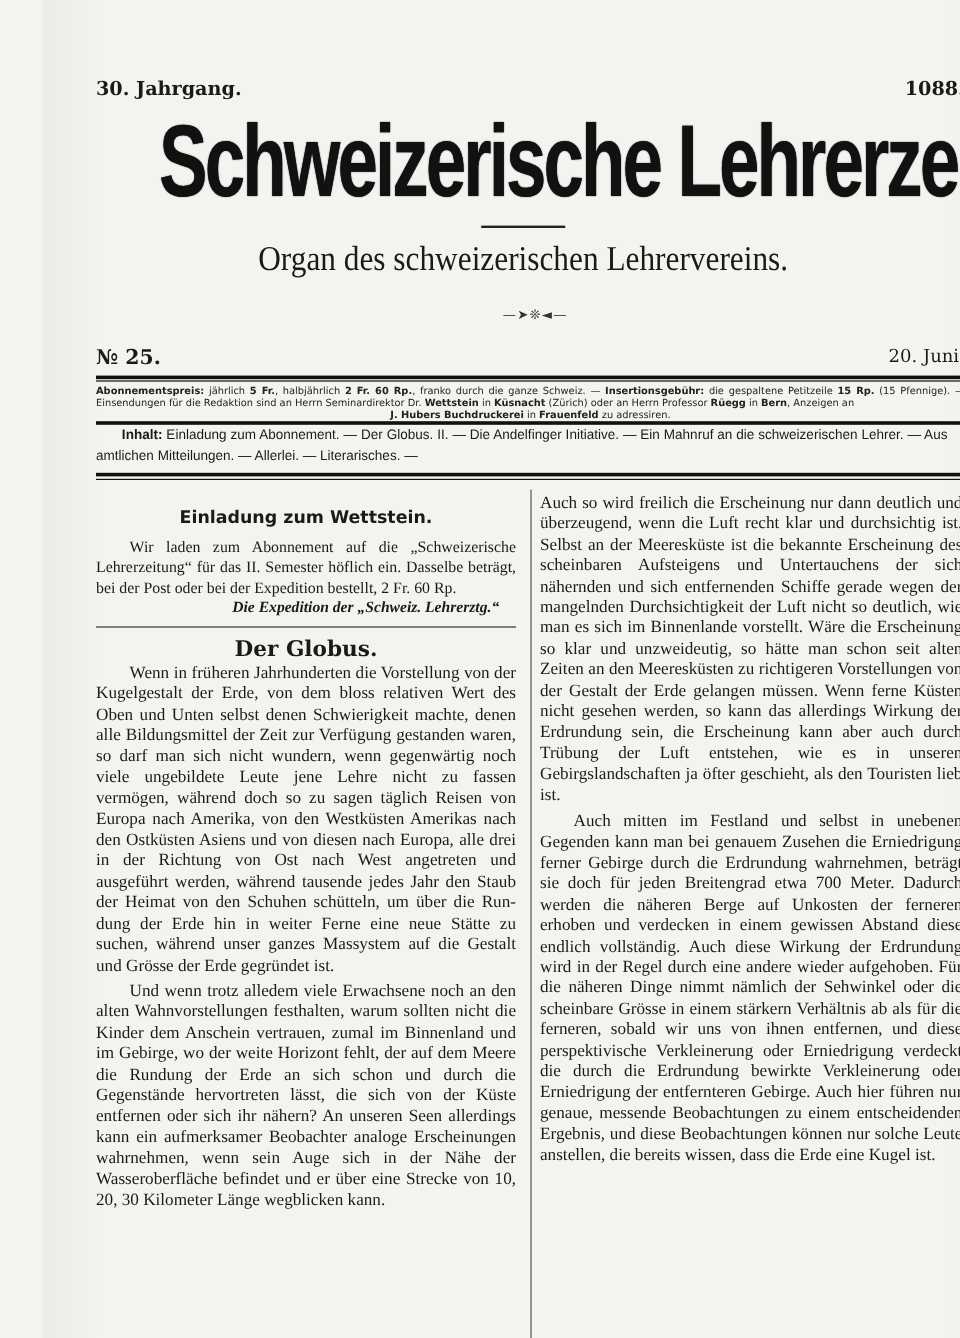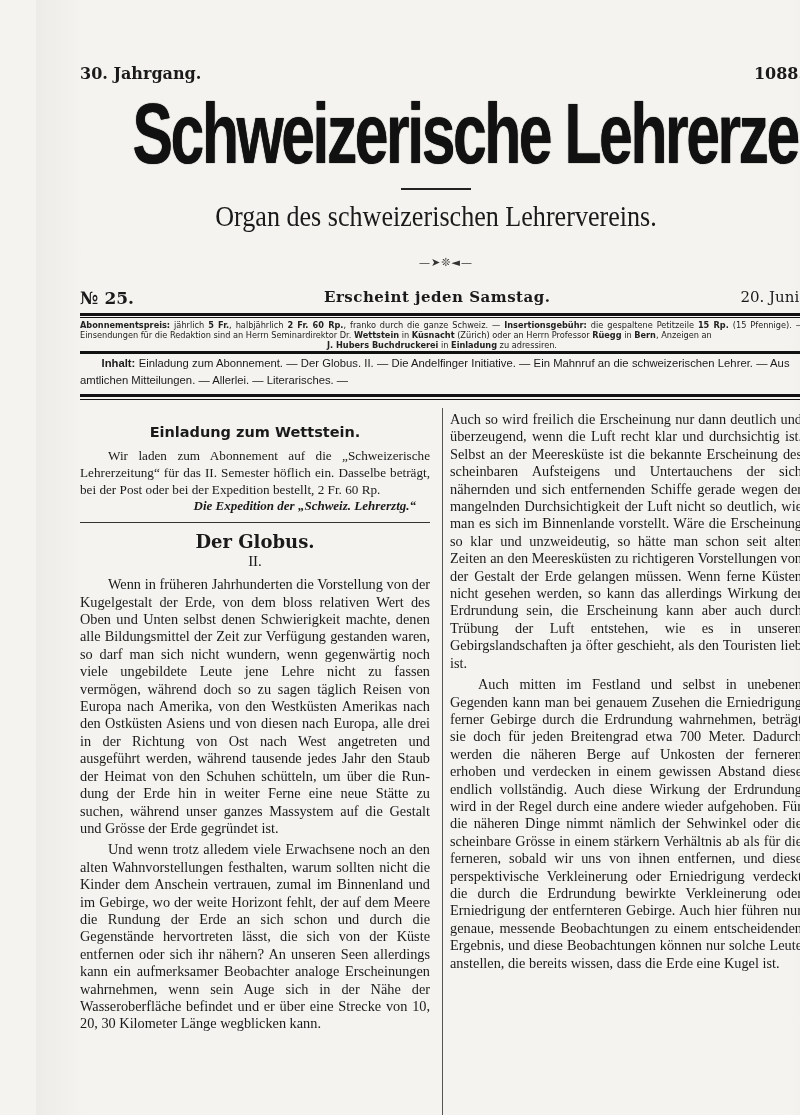--- a/index.html
+++ b/index.html
@@ -92,50 +92,48 @@
     <span>1088.</span>
   </div>
 
   <div class="masthead">Schweizerische Lehrerzeitung.</div>
   <div class="shortrule"></div>
   <div class="subtitle">Organ des schweizerischen Lehrervereins.</div>
   <div class="ornament">—➤❊◄—</div>
 
   <div class="issueline">
     <span class="num">№ 25.</span>
-    <span class="mid">Erscheint jeden Samstag.</span>
     <span>20. Juni.</span>
   </div>
 
   <div class="rule-thick" style="top:313px"></div>
   <div class="rule-thin" style="top:317px"></div>
 
   <div class="subscription">
     <b>Abonnementspreis:</b><span> jährlich </span><b>5 Fr.</b><span>, halbjährlich </span><b>2 Fr. 60 Rp.</b><span>, franko durch die ganze Schweiz. — </span><b>Insertionsgebühr:</b><span> die gespaltene Petitzeile </span><b>15 Rp.</b><span> (15 Pfennige). — Einsendungen für die Redaktion sind an Herrn Seminardirektor Dr. </span><b>Wettstein</b><span> in </span><b>Küsnacht</b><span> (Zürich) oder an Herrn Professor </span><b>Rüegg</b><span> in </span><b>Bern</b><span>, Anzeigen an</span>
-    <span class="center"><b>J. Hubers Buchdruckerei</b><span> in </span><b>Einladung</b><span> zu adressiren.</span></span>
+    <span class="center"><b>J. Hubers Buchdruckerei</b><span> in </span><b>Frauenfeld</b><span> zu adressiren.</span></span>
   </div>
 
   <div class="rule-thick" style="top:351px"></div>
 
   <div class="contents">
     <b>Inhalt:</b><span> Einladung zum Abonnement. — Der Globus. II. — Die Andelfinger Initiative. — Ein Mahnruf an die schweizerischen Lehrer. — Aus amtlichen Mitteilungen. — Allerlei. — Literarisches. —</span>
   </div>
 
   <div class="rule-thick" style="top:394px"></div>
   <div class="rule-thin" style="top:399px"></div>
 
   <div class="col col-left">
     <div class="invite-title">Einladung zum Wettstein.</div>
     <p class="indent invite-body">Wir laden zum Abonnement auf die „Schweizerische Lehrer­zeitung“ für das II. Semester höflich ein. Dasselbe beträgt, bei der Post oder bei der Expedition bestellt, 2 Fr. 60 Rp.</p>
     <div class="invite-sign">
       <span>Die Expedition der „Schweiz. Lehrerztg.“</span>
     </div>
     <div class="sec-rule"></div>
     <div class="globus-title">Der Globus.</div>
-    <div class="globus-part">II.</div>
     <p class="indent">Wenn in früheren Jahrhunderten die Vorstellung von der Kugelgestalt der Erde, von dem bloss relativen Wert des Oben und Unten selbst denen Schwierigkeit machte, denen alle Bildungsmittel der Zeit zur Verfügung gestanden waren, so darf man sich nicht wundern, wenn gegenwärtig noch viele ungebildete Leute jene Lehre nicht zu fassen vermögen, während doch so zu sagen täglich Reisen von Europa nach Amerika, von den Westküsten Amerikas nach den Ostküsten Asiens und von diesen nach Europa, alle drei in der Richtung von Ost nach West angetreten und ausgeführt werden, während tausende jedes Jahr den Staub der Heimat von den Schuhen schütteln, um über die Run­dung der Erde hin in weiter Ferne eine neue Stätte zu suchen, während unser ganzes Massystem auf die Gestalt und Grösse der Erde gegründet ist.</p>
     <p class="indent gap">Und wenn trotz alledem viele Erwachsene noch an den alten Wahnvorstellungen festhalten, warum sollten nicht die Kinder dem Anschein vertrauen, zumal im Binnen­land und im Gebirge, wo der weite Horizont fehlt, der auf dem Meere die Rundung der Erde an sich schon und durch die Gegenstände hervortreten lässt, die sich von der Küste entfernen oder sich ihr nähern? An unseren Seen allerdings kann ein aufmerksamer Beobachter ana­loge Erscheinungen wahrnehmen, wenn sein Auge sich in der Nähe der Wasseroberfläche befindet und er über eine Strecke von 10, 20, 30 Kilometer Länge wegblicken kann.</p>
   </div>
 
   <div class="col-divider"></div>
 
   <div class="col col-right">
     <p>Auch so wird freilich die Erscheinung nur dann deutlich und überzeugend, wenn die Luft recht klar und durch­sichtig ist. Selbst an der Meeresküste ist die bekannte Erscheinung des scheinbaren Aufsteigens und Untertauchens der sich nähernden und sich entfernenden Schiffe gerade wegen der mangelnden Durchsichtigkeit der Luft nicht so deutlich, wie man es sich im Binnenlande vorstellt. Wäre die Erscheinung so klar und unzweideutig, so hätte man schon seit alten Zeiten an den Meeresküsten zu rich­tigeren Vorstellungen von der Gestalt der Erde gelangen müssen. Wenn ferne Küsten nicht gesehen werden, so kann das allerdings Wirkung der Erdrundung sein, die Erscheinung kann aber auch durch Trübung der Luft entstehen, wie es in unseren Gebirgslandschaften ja öfter geschieht, als den Touristen lieb ist.</p>
     <p class="indent gap">Auch mitten im Festland und selbst in unebenen Gegenden kann man bei genauem Zusehen die Erniedri­gung ferner Gebirge durch die Erdrundung wahrnehmen, beträgt sie doch für jeden Breitengrad etwa 700 Meter. Dadurch werden die näheren Berge auf Unkosten der ferneren erhoben und verdecken in einem gewissen Ab­stand diese endlich vollständig. Auch diese Wirkung der Erdrundung wird in der Regel durch eine andere wieder aufgehoben. Für die näheren Dinge nimmt nämlich der Sehwinkel oder die scheinbare Grösse in einem stärkern Verhältnis ab als für die ferneren, sobald wir uns von ihnen entfernen, und diese perspektivische Verkleinerung oder Erniedrigung verdeckt die durch die Erdrundung bewirkte Verkleinerung oder Erniedrigung der entfernteren Gebirge. Auch hier führen nur genaue, messende Beob­achtungen zu einem entscheidenden Ergebnis, und diese Beobachtungen können nur solche Leute anstellen, die bereits wissen, dass die Erde eine Kugel ist.</p>
   </div>

